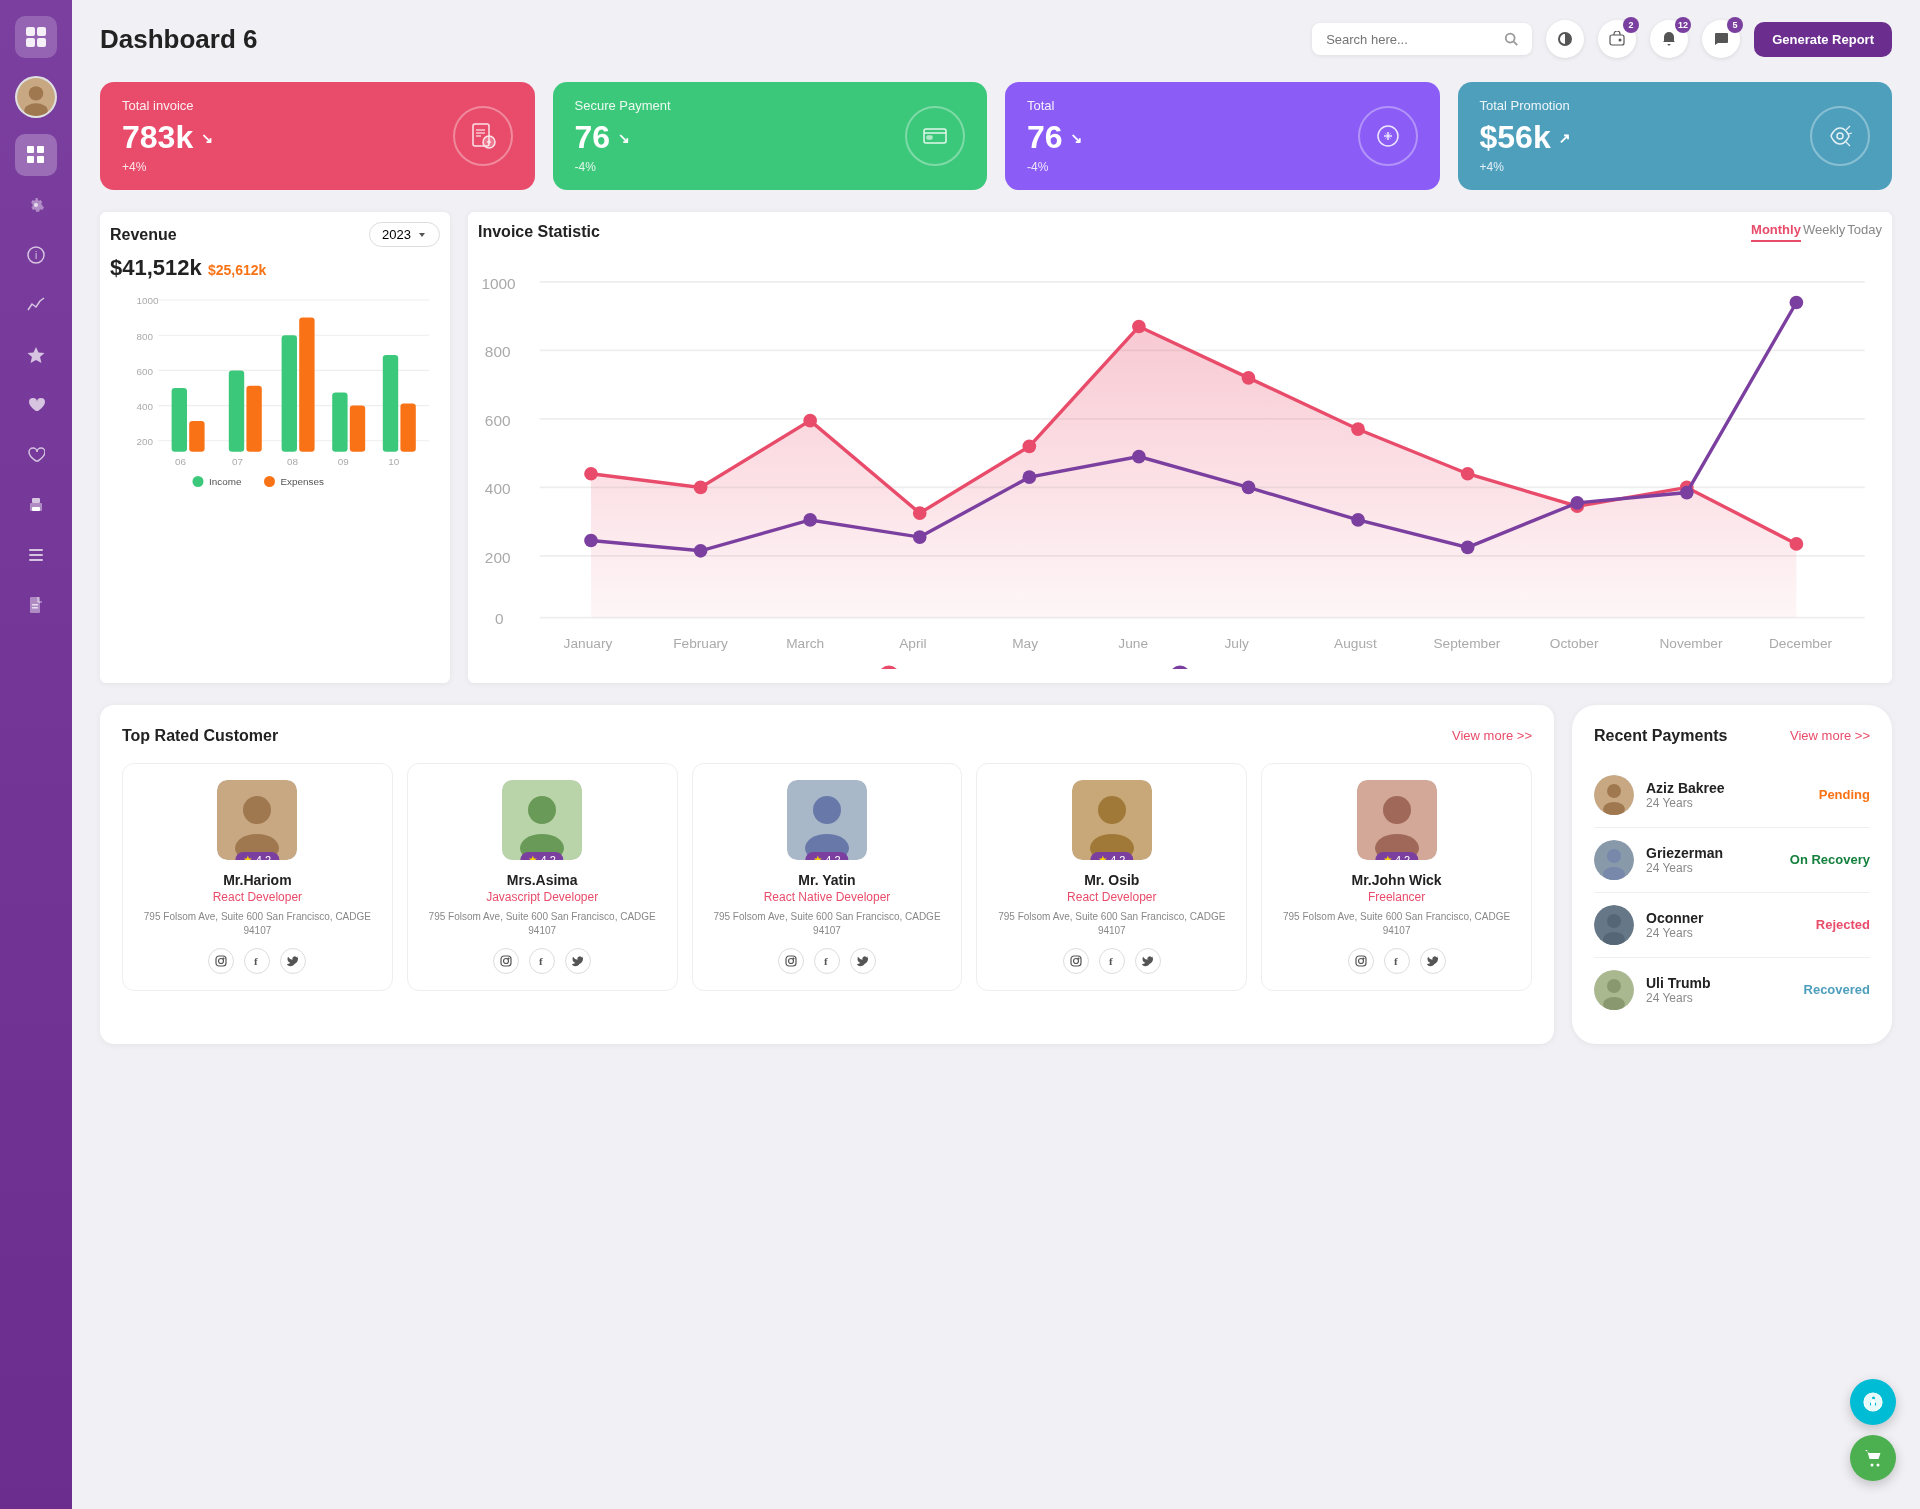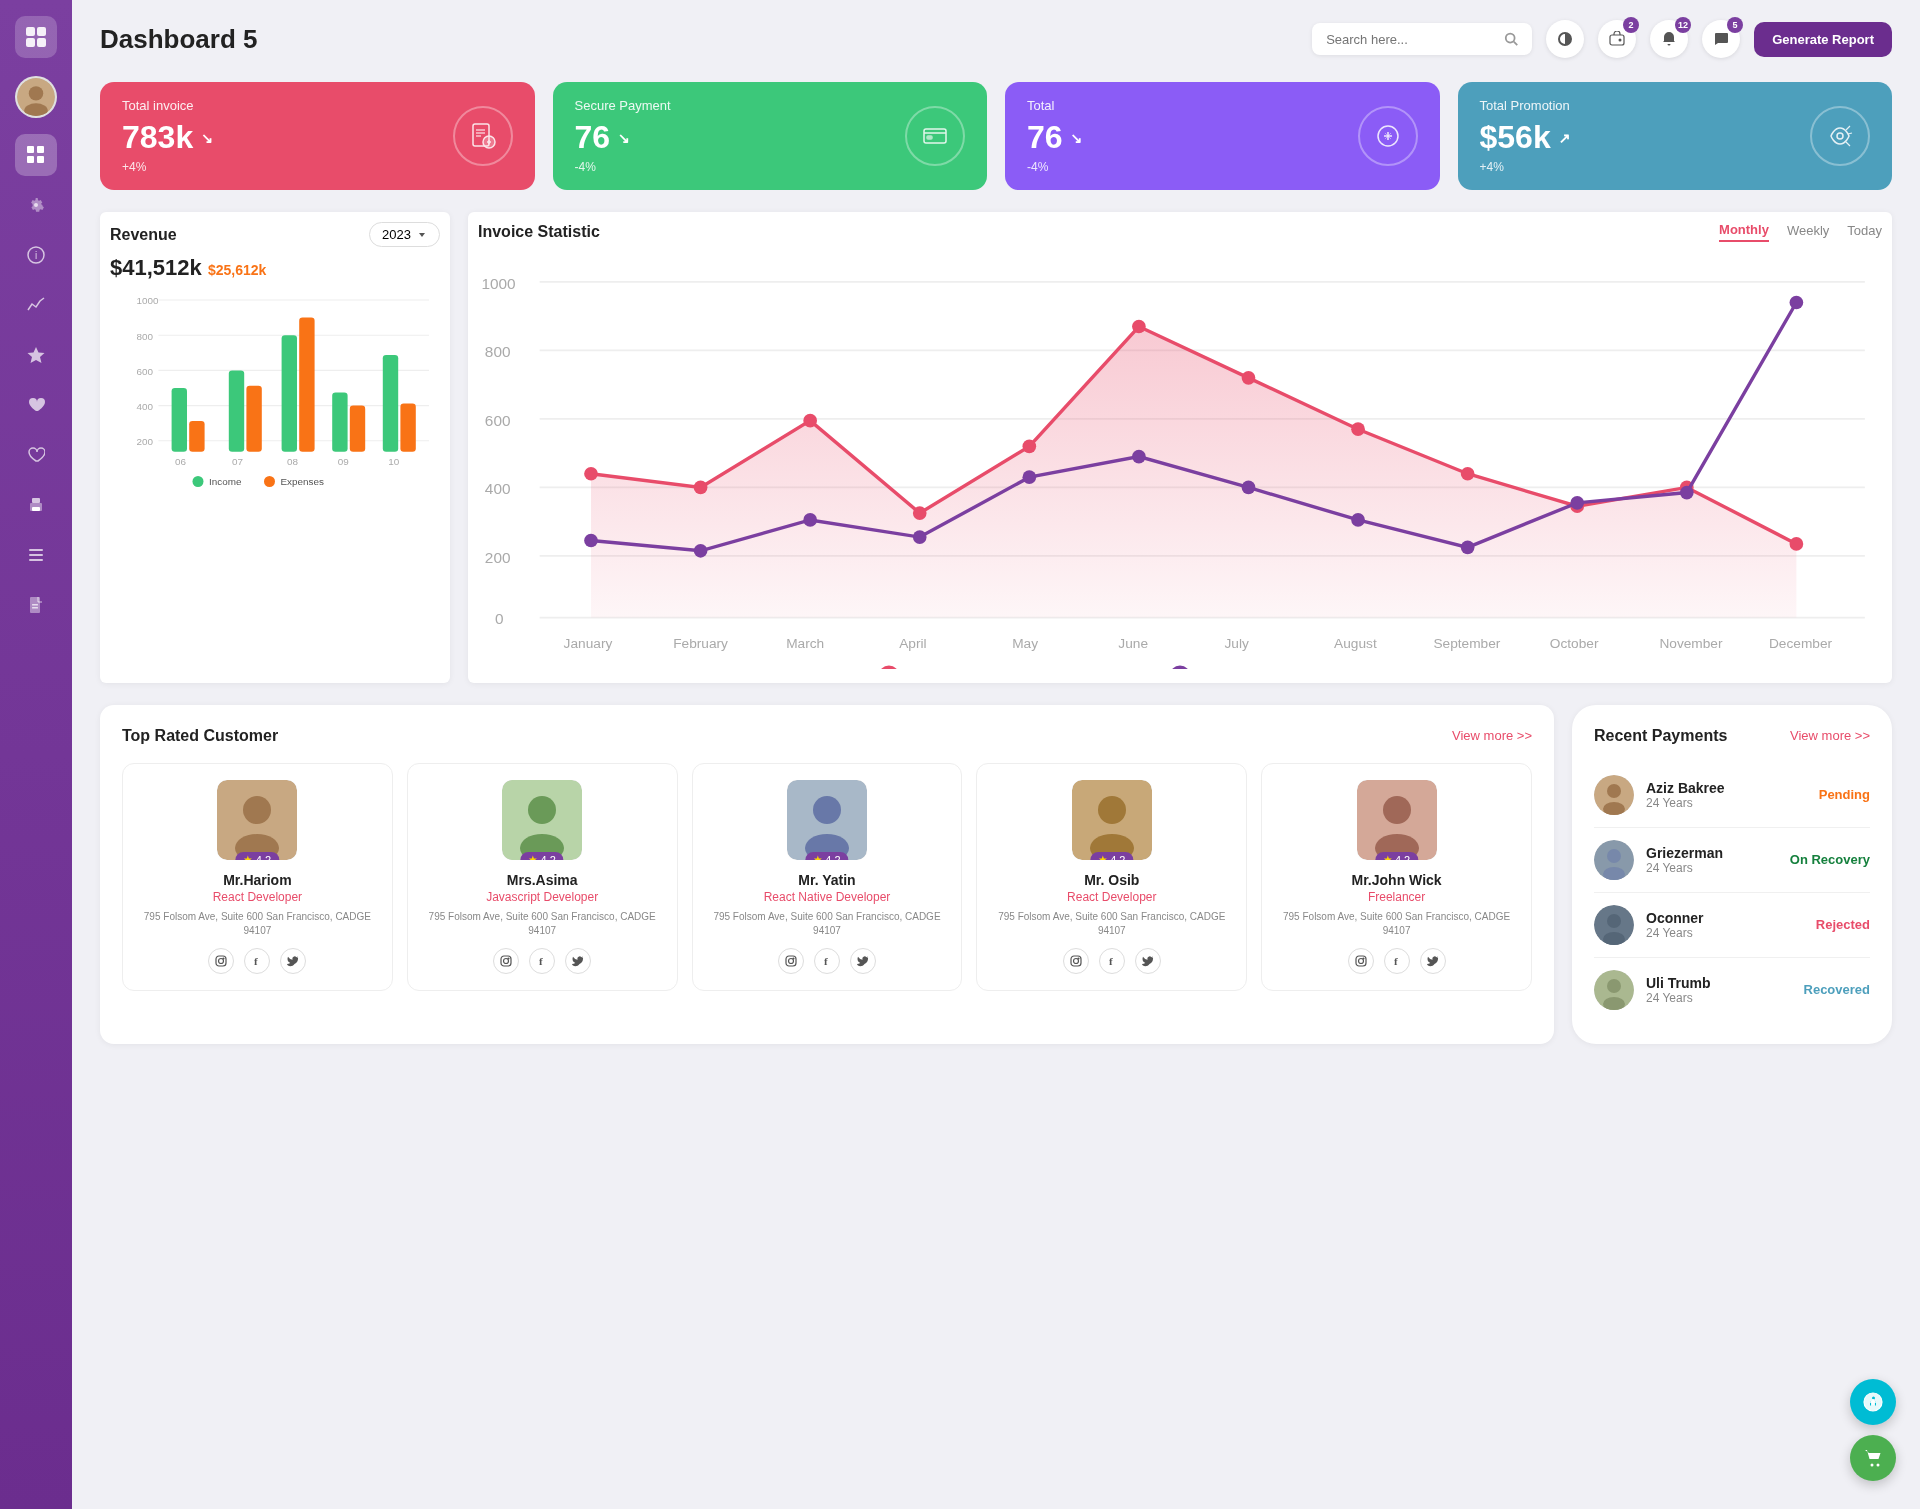--- a/index.html
+++ b/index.html
@@ -188,23 +188,22 @@
 
     
     .bar-chart-container {
       margin-top: 8px;
     }
     .bar-chart-svg { width: 100%; }
 
     
     .line-chart-tabs {
       display: flex;
-      gap: 18px;
+      gap: 2px;
       font-size: 13px;
-      align-items: center;
     }
     .line-chart-tab {
       cursor: pointer;
       color: #888;
       padding-bottom: 3px;
     }
     .line-chart-tab.active {
       color: #e84c6a;
       border-bottom: 2px solid #e84c6a;
       font-weight: 600;
@@ -409,21 +408,21 @@
       <path d="M11 1v5h4" stroke="currentColor" stroke-width="1" fill="none"></path>
       <rect x="5" y="8" width="6" height="1.5" rx="0.5"></rect>
       <rect x="5" y="11" width="6" height="1.5" rx="0.5"></rect>
     </svg>
   </div>
 </nav>
 
 <main class="main">
 
   <header class="header">
-    <h1 class="header-title">Dashboard 5</h1>
+    <h1 class="header-title">Dashboard 6</h1>
     <div class="header-right">
       <div class="search-box">
         <input type="text" placeholder="Search here..." style="">
         <svg width="16" height="16" viewBox="0 0 16 16" fill="none" stroke="#999" stroke-width="2">
           <circle cx="7" cy="7" r="5"></circle>
             <line x1="11" y1="11" x2="15" y2="15"></line>
         </svg>
       </div>
       <div class="icon-btn">
         <svg width="16" height="16" viewBox="0 0 16 16" fill="#555">

